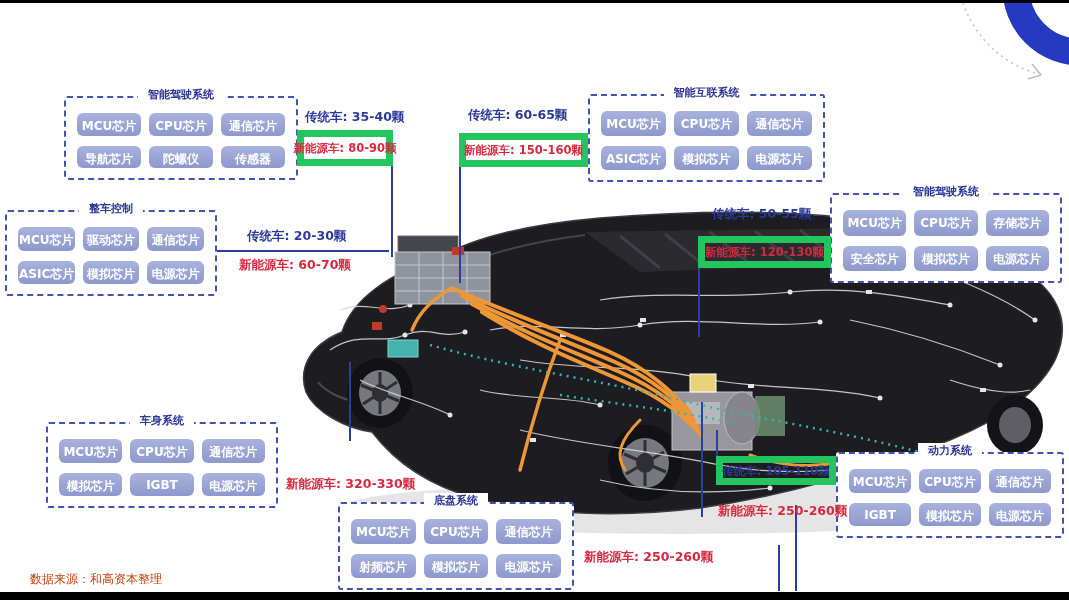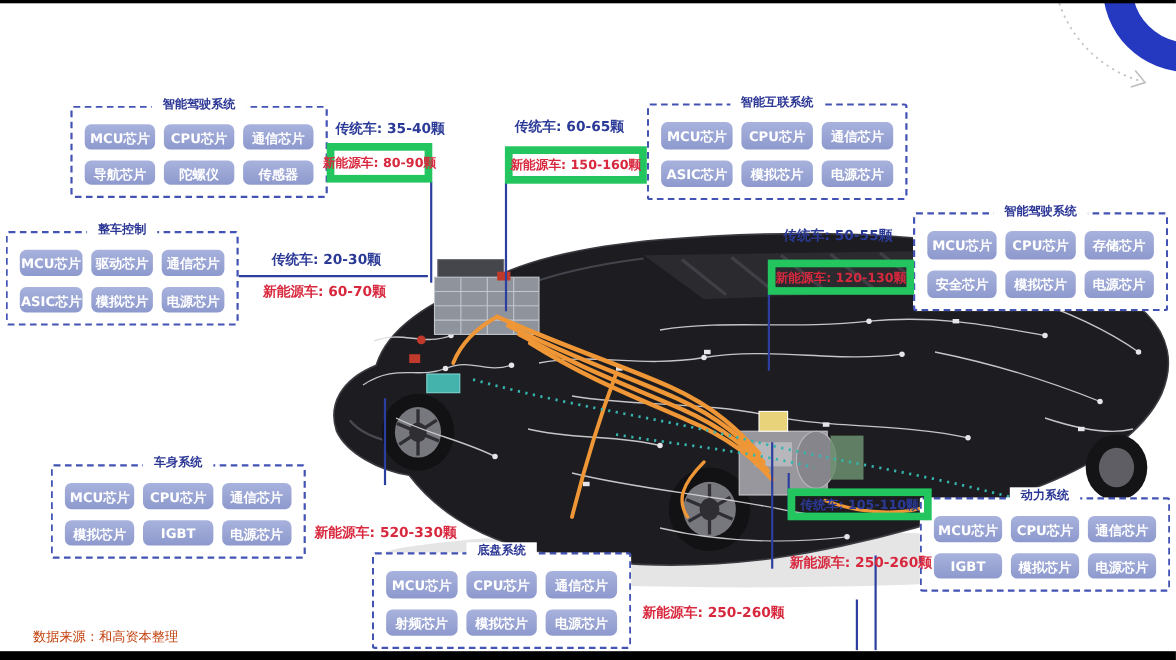--- a/index.html
+++ b/index.html
@@ -259,24 +259,24 @@
 
   <div class="count trad" style="left:468px;top:107px">传统车: 60-65颗</div>
   <div class="count nev framed" style="left:459px;top:133px;width:129px;height:34px">新能源车: 150-160颗</div>
 
   <div class="count trad" style="left:247px;top:228px">传统车: 20-30颗</div>
   <div class="count nev" style="left:239px;top:257px">新能源车: 60-70颗</div>
 
   <div class="count trad" style="left:712px;top:206px">传统车: 50-55颗</div>
   <div class="count nev framed" style="left:698px;top:236px;width:133px;height:32px">新能源车: 120-130颗</div>
 
-  <div class="count nev" style="left:286px;top:476px">新能源车: 520-330颗</div>
+  <div class="count nev" style="left:286px;top:476px">新能源车: 320-330颗</div>
 
   <div class="count nev" style="left:584px;top:549px">新能源车: 250-260颗</div>
 
-  <div class="count trad framed" style="left:716px;top:444px;width:131px;height:29px">传统车: 105-110颗</div>
+  <div class="count trad framed" style="left:716px;top:456px;width:120px;height:29px">传统车: 105-110颗</div>
   <div class="count nev" style="left:718px;top:503px">新能源车: 250-260颗</div>
 
   <div id="source-note">数据来源：和高资本整理</div>
 
   <div id="edge-top"></div>
   <div id="edge-bottom"></div>
 </div>
 
 </body></html>

